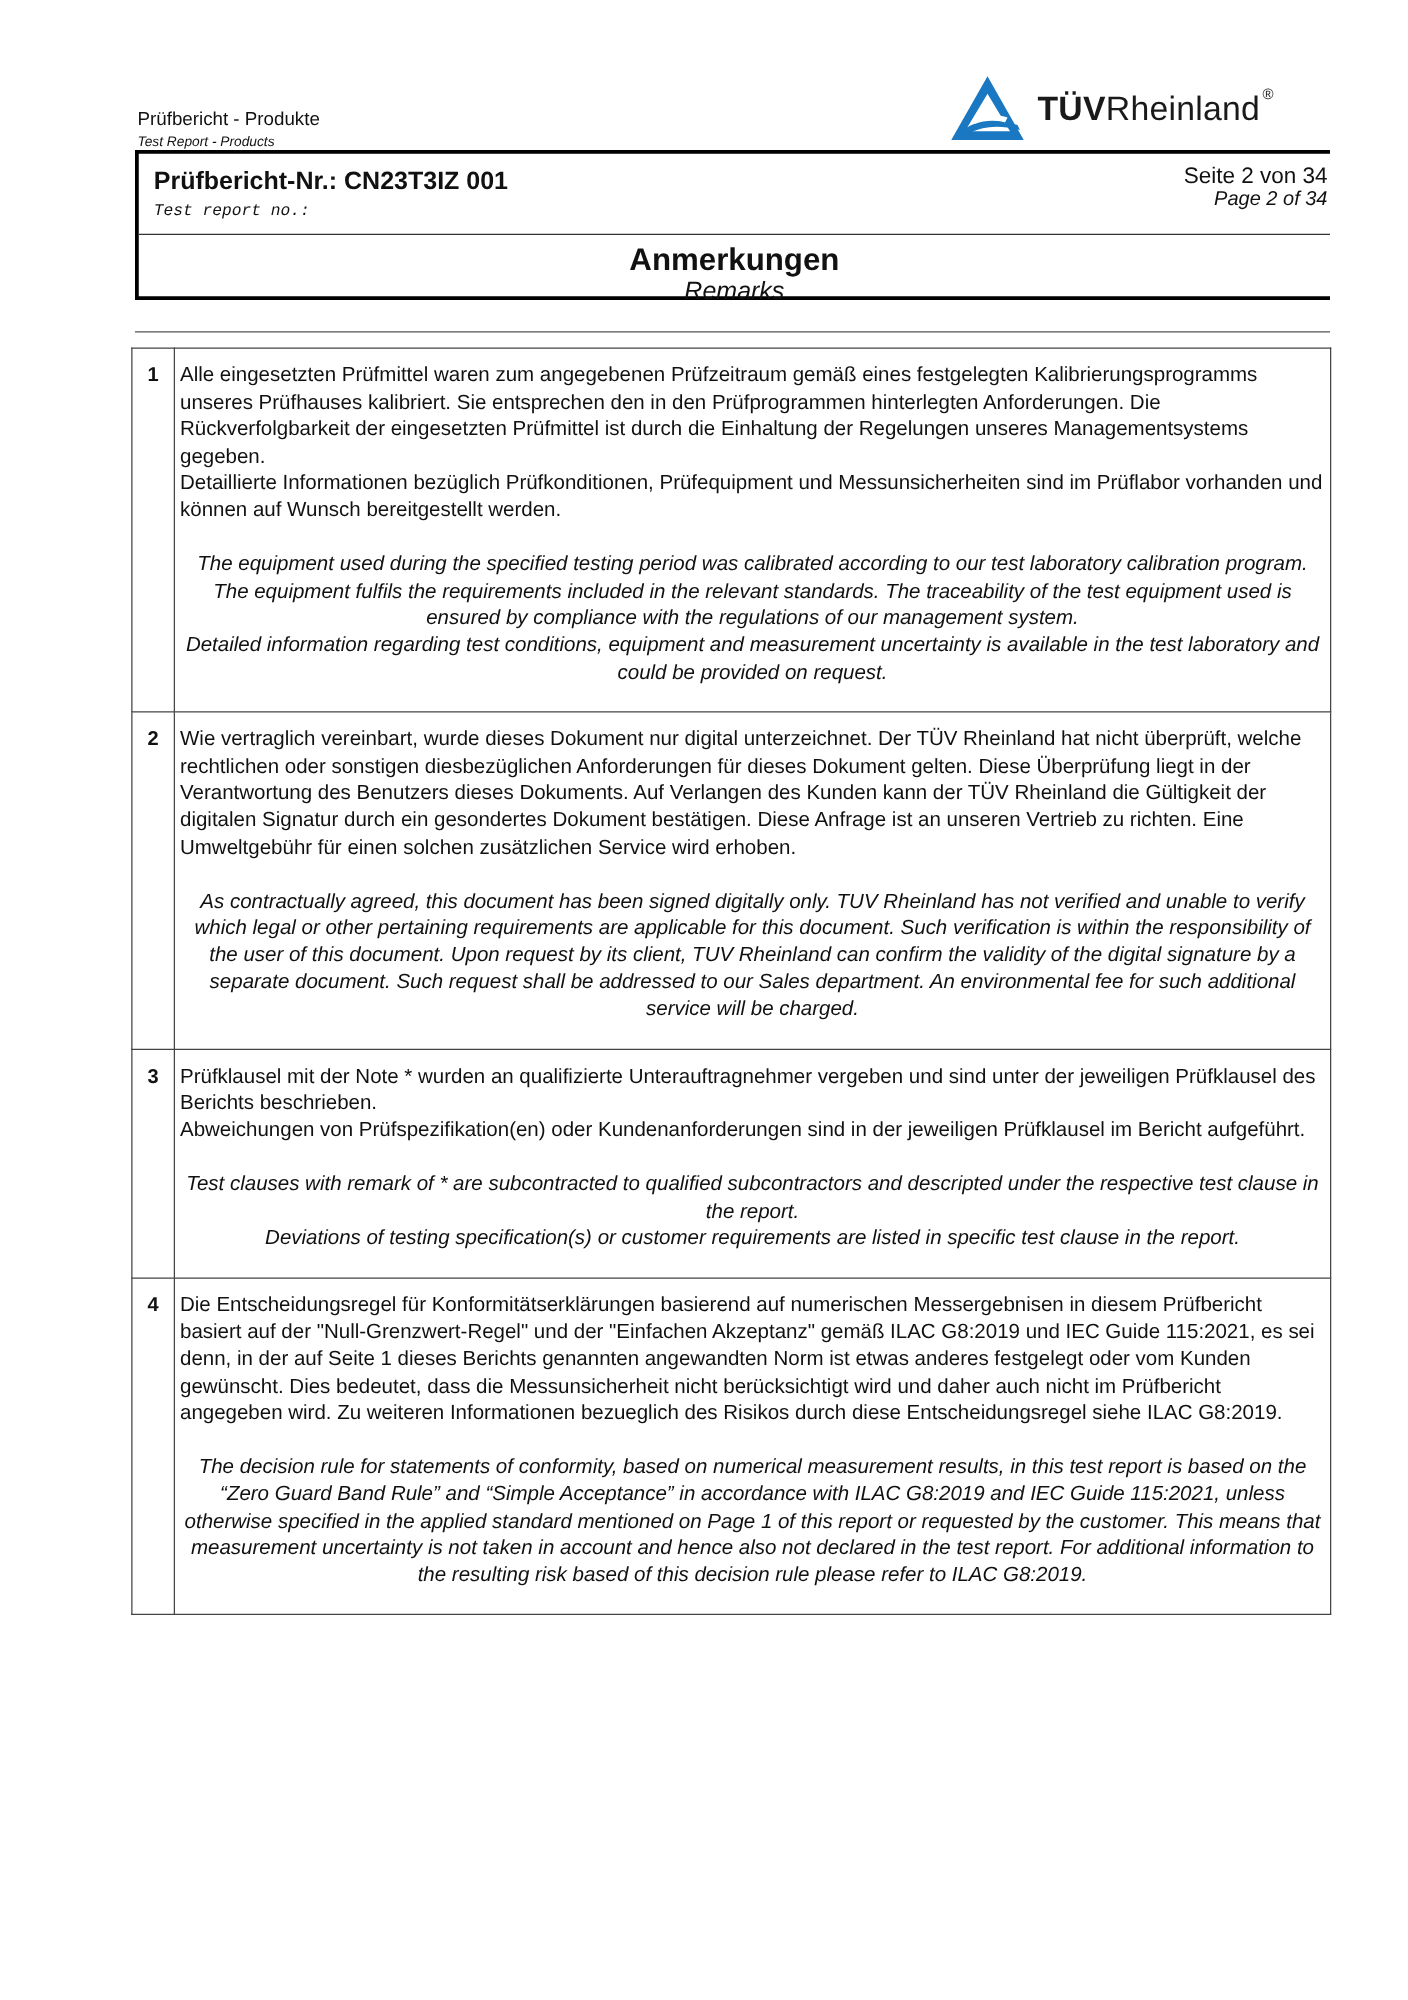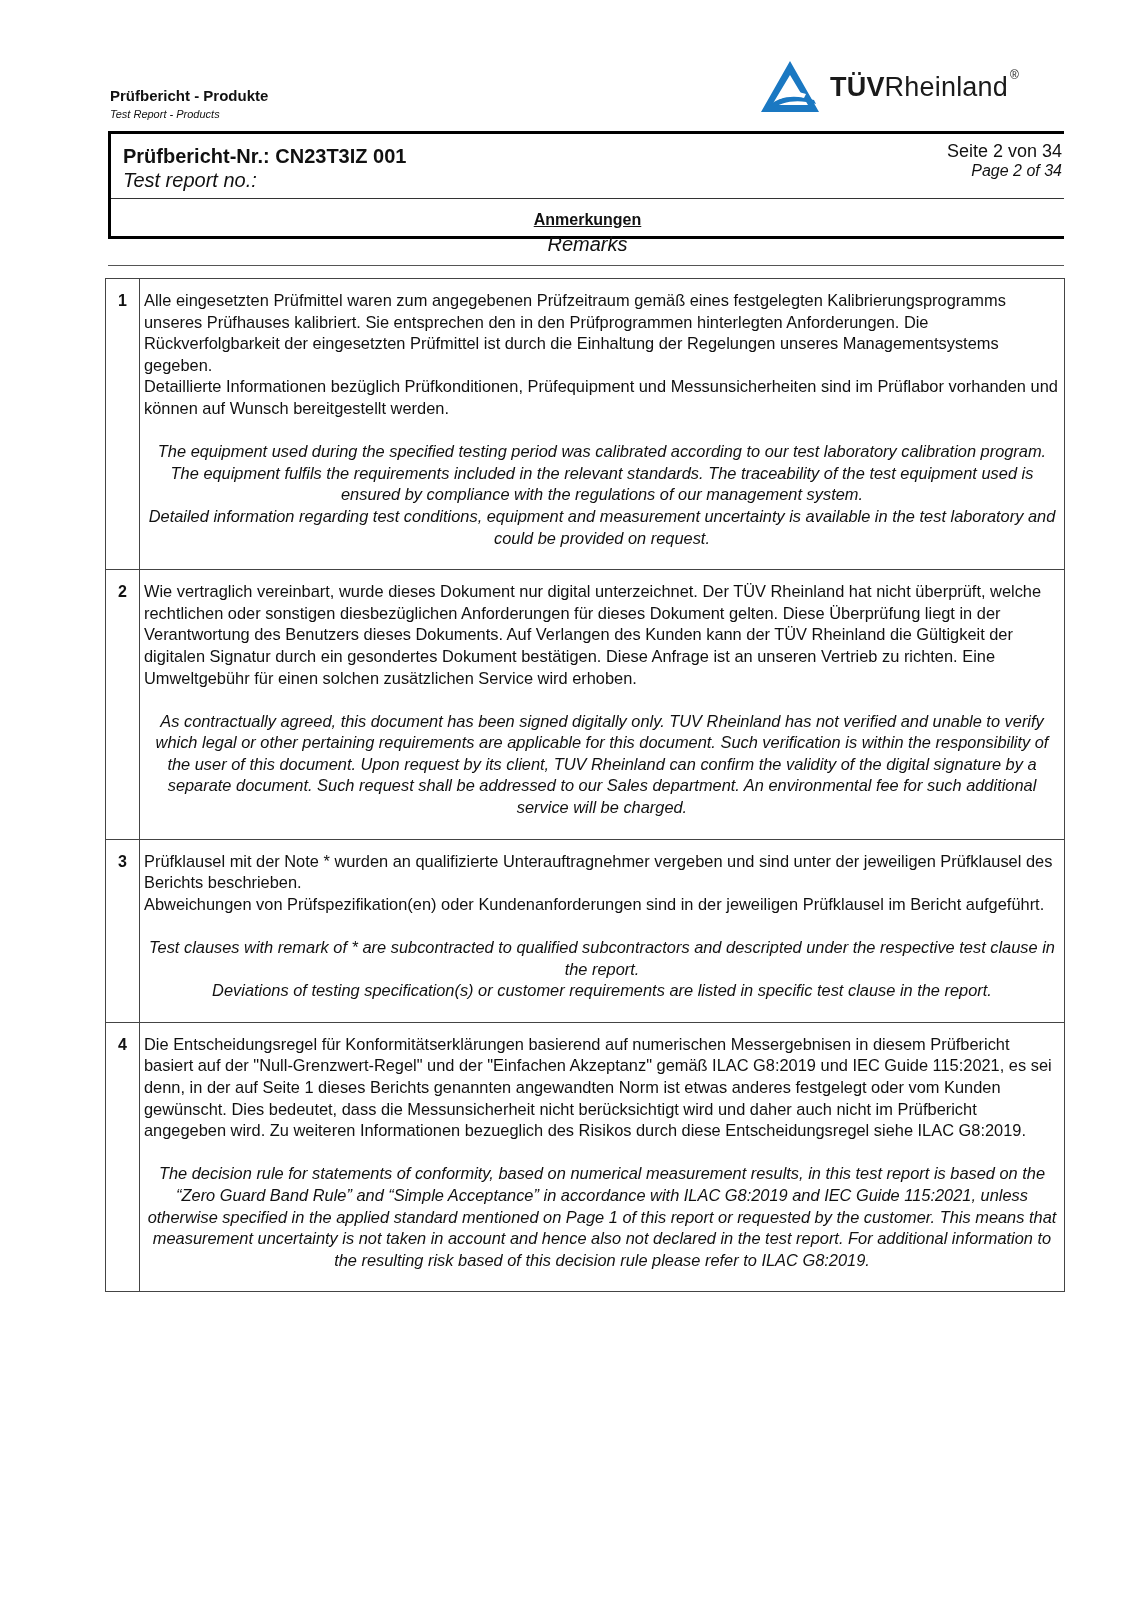--- a/index.html
+++ b/index.html
@@ -1,45 +1,45 @@
 <!DOCTYPE html>
 <html><head>
   <meta charset="utf-8">
   <style>
     html, body { margin: 0; padding: 0; background: #ffffff; }
     body {
       width: 1126px; height: 1600px; position: relative; overflow: hidden;
       font-family: "Liberation Sans", sans-serif; color: #111;
     }
     .page-header { position: absolute; left: 110px; top: 86px; }
-    .ph-title { font-size: 15px; font-weight: bold; line-height: 19px; }
+    .ph-title { font-size: 15px; font-weight: normal; line-height: 19px; }
     .ph-sub { font-size: 11px; font-style: italic; line-height: 19px; }
     .logo { position: absolute; left: 758px; top: 58px; display: flex; align-items: center; }
     .logo svg { width: 64px; height: 58px; }
     .logo-text { font-size: 27px; margin-left: 8px; letter-spacing: 0.2px; color: #1a1a1a; }
     .logo-text b { font-weight: bold; }
     .logo-reg { font-size: 12px; vertical-align: top; position: relative; top: -4px; margin-left: 2px; }
 
     .report-box {
-      position: absolute; left: 108px; top: 131px; width: 956px; height: 108px;
+      position: absolute; left: 108px; top: 120px; width: 956px; height: 120px;
       border-top: 3px solid #000; border-left: 3px solid #000; border-bottom: 3px solid #000;
       box-sizing: border-box;
     }
     .report-box::after {
       content: ""; position: absolute; left: 0; right: 0; top: 267px; height: 1px;
     }
     .rb-top { height: 64px; position: relative; border-bottom: 1px solid #333; }
     .rb-no { position: absolute; left: 12px; top: 10px; }
     .rb-no-de { font-size: 20px; font-weight: bold; line-height: 24px; }
-    .rb-no-en { font-size: 20px; font-style: italic; line-height: 24px; }
+    .rb-no-en { font-size: 13px; font-style: italic; line-height: 24px; font-family: Liberation Mono, monospace; }
     .rb-page { position: absolute; right: 2px; top: 7px; text-align: right; }
     .rb-page-de { font-size: 18px; line-height: 20px; }
     .rb-page-en { font-size: 16px; font-style: italic; line-height: 20px; }
     .rb-bottom { text-align: center; padding-top: 8px; }
-    .rb-sec-de { font-size: 16px; font-weight: bold; line-height: 25px; text-decoration: underline; }
+    .rb-sec-de { font-size: 25px; font-weight: bold; line-height: 25px; }
     .rb-sec-en { font-size: 20px; font-style: italic; line-height: 25px; }
     .report-box-under { position: absolute; left: 108px; top: 265px; width: 956px; height: 1px; background: #555; }
 
     .remarks-table {
       position: absolute; left: 105px; top: 278px; width: 960px;
       border-collapse: collapse; table-layout: fixed;
     }
     .remarks-table td { border: 1px solid #444; vertical-align: top; }
     .remarks-table td.num {
       width: 34px; font-weight: bold; font-size: 16px; text-align: center;

